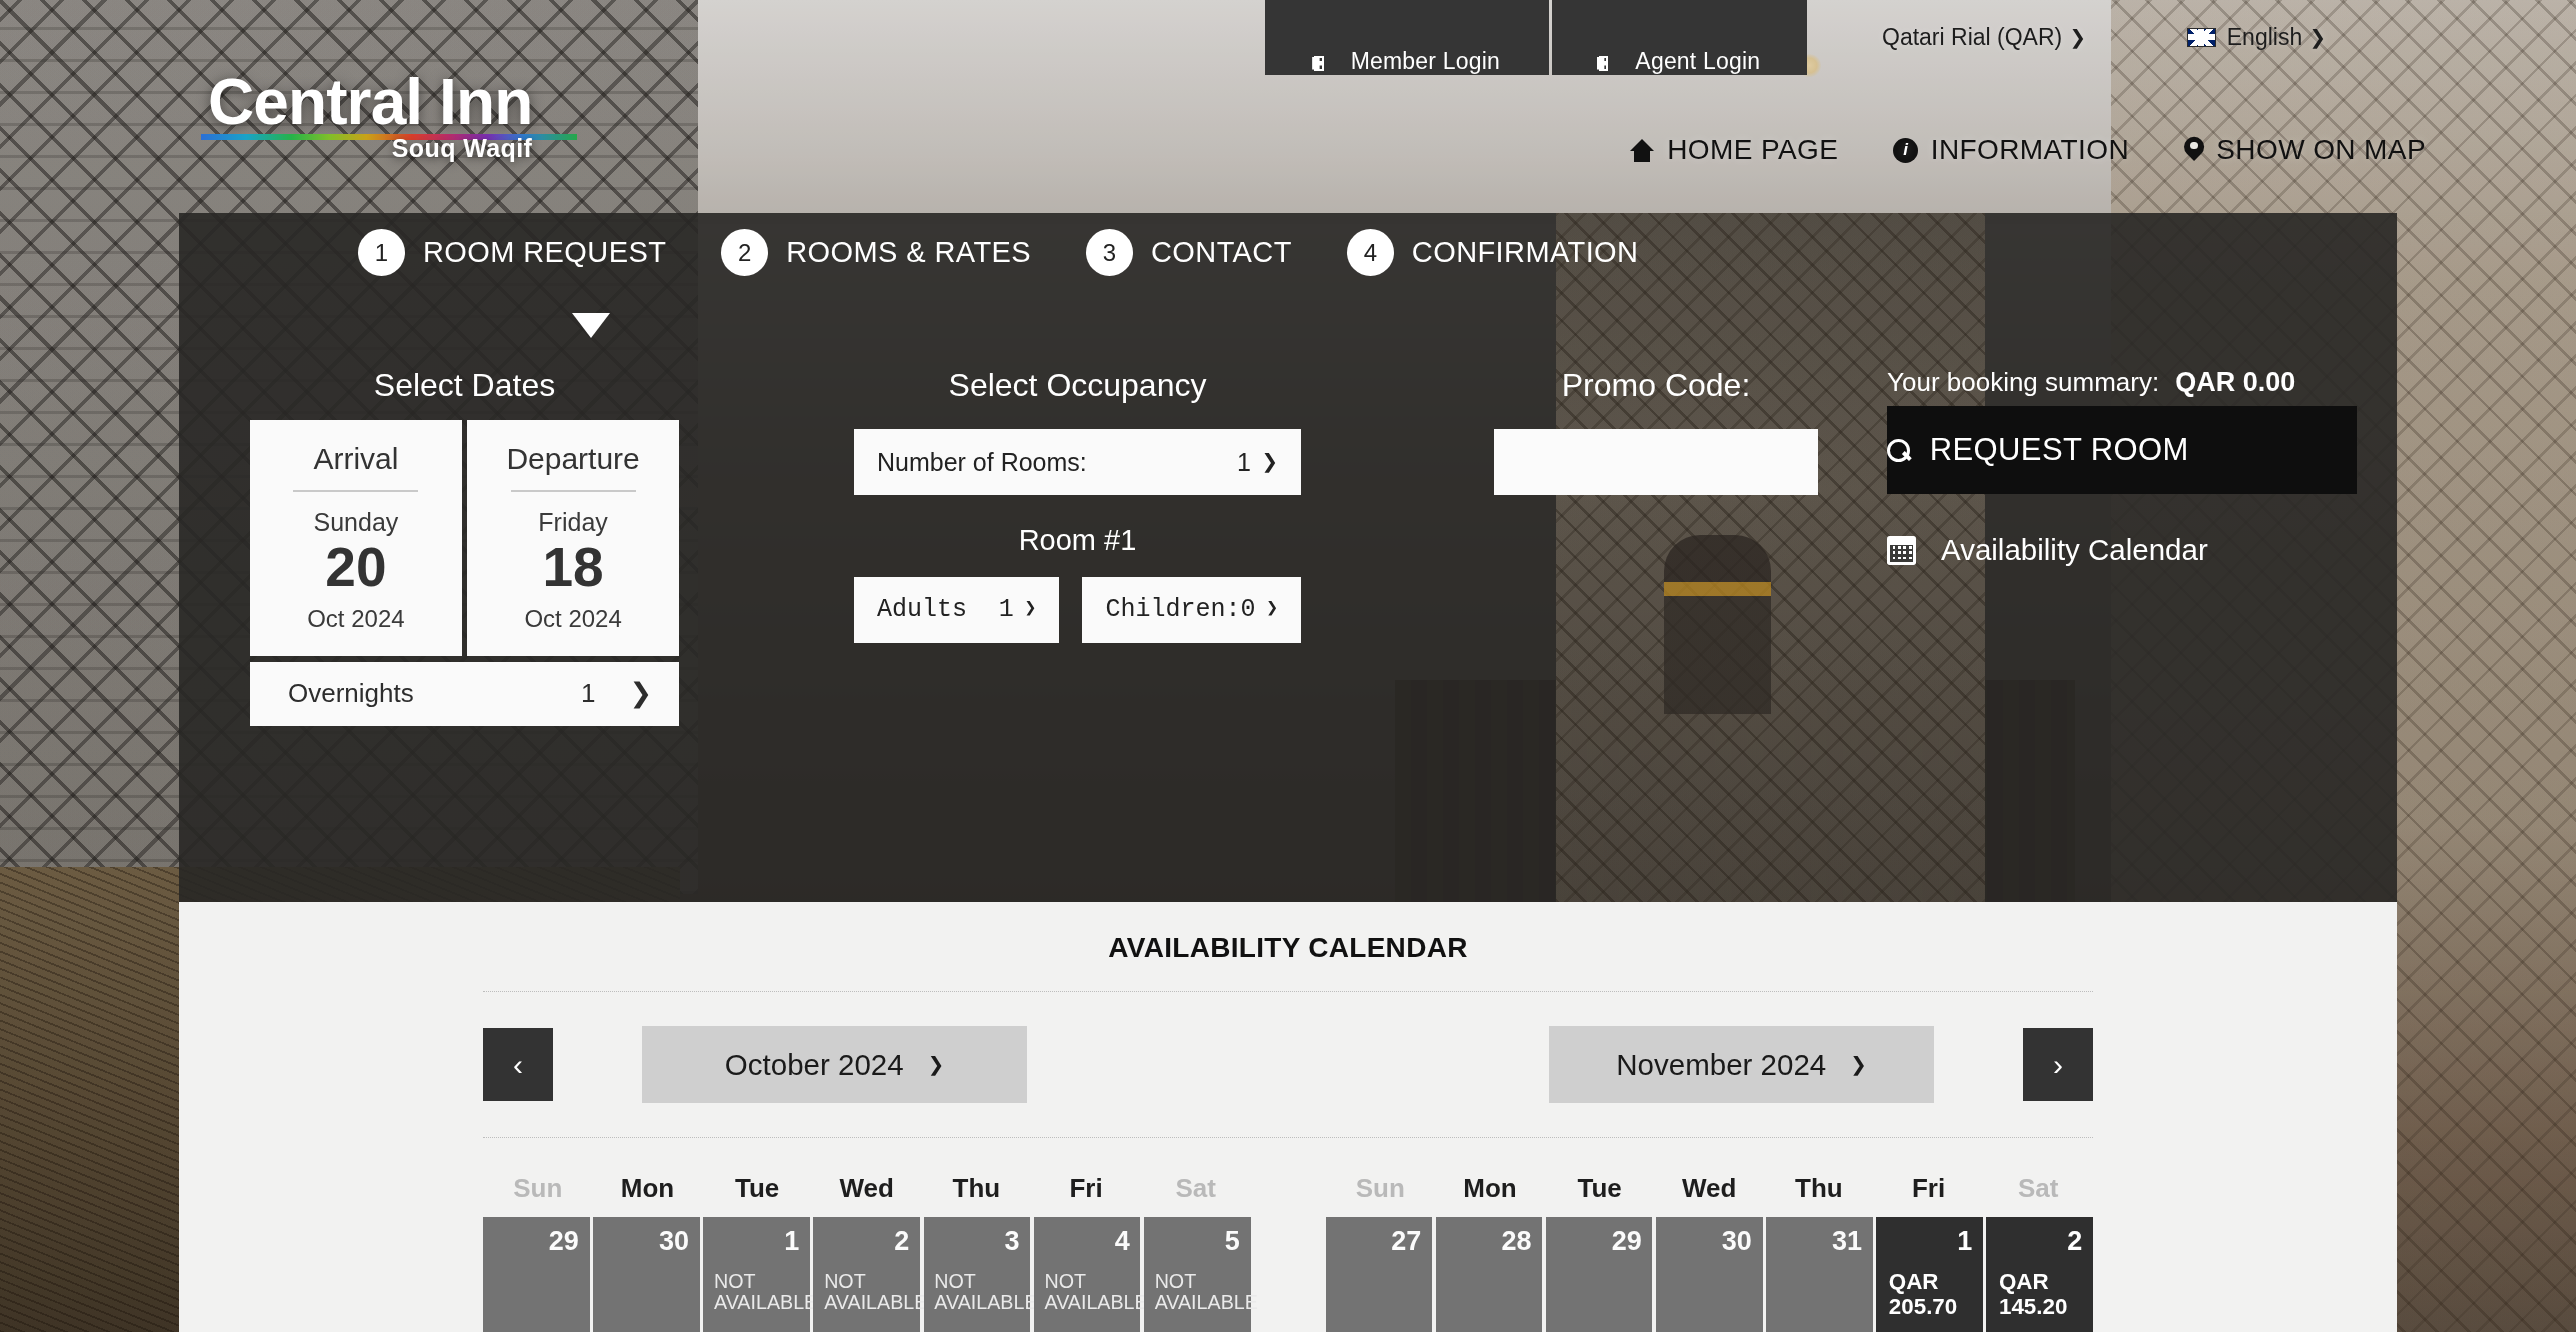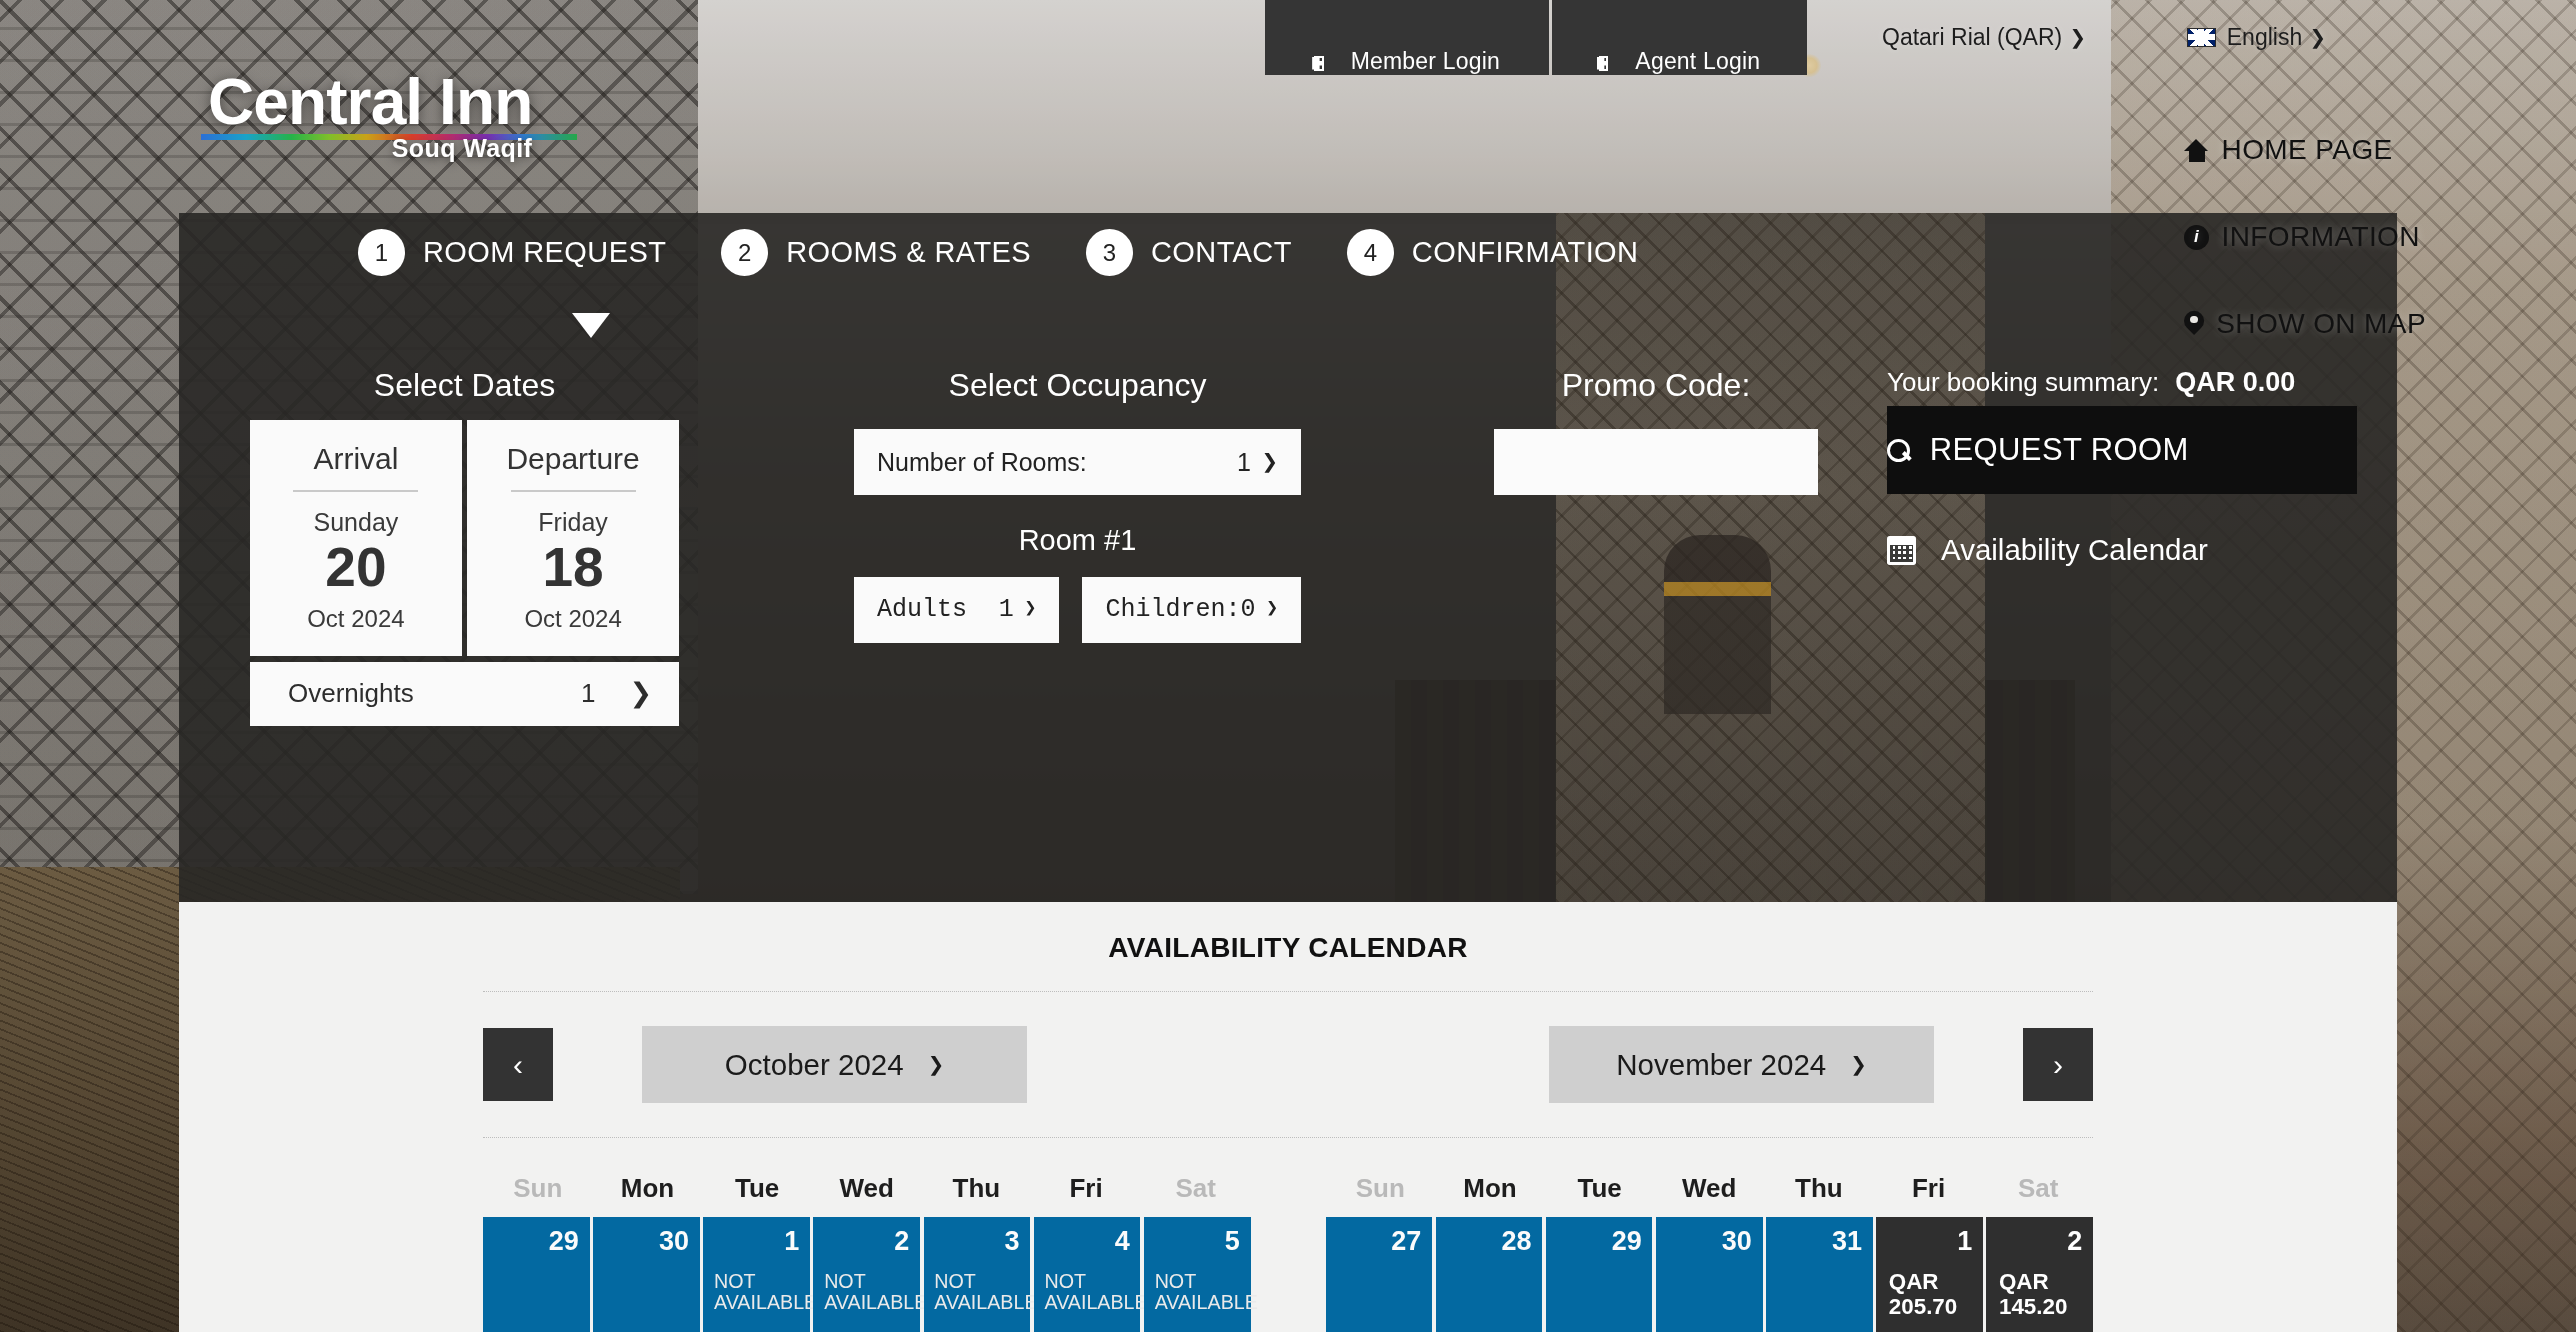--- a/index.html
+++ b/index.html
@@ -115,21 +115,21 @@
     position:absolute; left:-7.2px; top:64px; width:376px; height:6.3px;
     background: linear-gradient(90deg,#2b6fd6 0%,#19a3c9 12%,#25b34a 24%,#7fbf2a 34%,#c9a218 44%,#d93f2a 56%,#b72c6a 66%,#7a2fb0 76%,#2f7fd0 86%,#26a84a 100%);
     filter: blur(0.5px);
   }
   .logo-sub {
     position:absolute; right:0; top:64px; font-size:25px; font-weight:700;
     color:#fff; letter-spacing:0.4px; text-shadow:0 1.8px 9px rgba(0,0,0,.55);
   }
 
   
-  .mainnav { position:absolute; right:150px; top:134px; display:flex; gap:55px; z-index:30;flex-direction:column; }
+  .mainnav { position:absolute; right:150px; top:134px; display:flex; gap:55px; z-index:30; }
   .nav-item {
     display:flex; align-items:center; gap:12.5px;
     color:#111; font-size:28px; letter-spacing:0.4px; cursor:pointer;
     text-shadow:0 0 9px rgba(255,255,255,.3);
   }
   .ic-home{ width:25px;height:23px; position:relative; }
   .ic-home::before{content:"";position:absolute;left:0;top:0;width:0;height:0;
     border-left:12.5px solid transparent;border-right:12.5px solid transparent;border-bottom:12.5px solid #111;}
   .ic-home::after{content:"";position:absolute;left:4.5px;top:11.6px;width:16px;height:11.6px;background:#111;}
   .ic-info{ width:25px;height:25px;border-radius:50%;background:#111;color:#fff;
@@ -254,21 +254,21 @@
 
   .months { display:flex; margin-top:35px; padding:0 304px; gap:75px; }
   .month { flex:1; }
   .dow-row { display:flex; }
   .dow {
     flex:1; text-align:center; font-size:26px; font-weight:700; color:#1e1e1e; padding-bottom:12.5px;
   }
   .dow.weekend { color:#b9b9b9; }
   .week-row { display:flex; gap:3.6px; }
   .cell {
-    flex:1; height:116px; background:#0369a1; position:relative; cursor:pointer;
+    flex:1; height:116px; background:#737373; position:relative; cursor:pointer;
   }
   .cell .cnum {
     position:absolute; right:10.7px; top:9px; font-size:27px; font-weight:700; color:#fbfbfb;
   }
   .cell .cstat {
     position:absolute; left:10.7px; top:54px; right:15px;
     font-size:19.7px; color:#eaeaea; line-height:1.1;
   }
   .cell.priced { background:#2f2f2f; }
   .cell.priced .cnum { color:#fff; }

